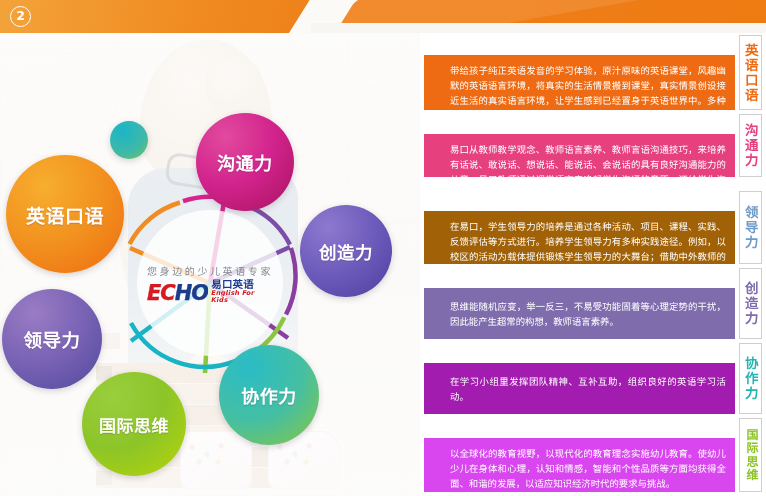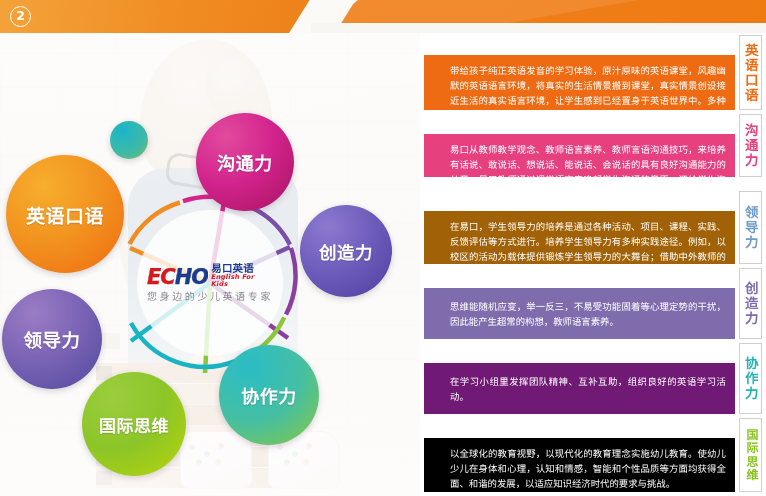--- a/index.html
+++ b/index.html
@@ -303,30 +303,30 @@
         <path d="M 290.9 215.0 A 84 84 0 0 1 286.0 281.5" stroke="#8a3fa0"></path>
         <path d="M 284.3 284.4 A 84 84 0 0 1 239.0 326.8" stroke="#8cc63e"></path>
         <path d="M 235.8 327.9 A 84 84 0 0 1 131.0 290.0" stroke="#18b4c4"></path>
       </g>
     </g>
 
     <circle cx="210" cy="250" r="73" fill="rgba(255,255,255,0.80)"></circle>
   </svg>
 
   <div style="position:absolute;left:147px;top:228px;width:126px;height:44px;display:flex;flex-direction:column;align-items:center;justify-content:center;gap:1px;">
+    <div style="font-size:10px;color:#6f6f77;letter-spacing:2.6px;opacity:0.82;white-space:nowrap;">您身边的少儿英语专家</div>
     <div style="display:flex;align-items:flex-end;gap:3px;">
       <span style="font-family:'DejaVu Sans',sans-serif;font-size:21px;font-weight:bold;font-style:italic;letter-spacing:-1px;line-height:0.9;
                    background:linear-gradient(90deg,#d71920 0 48%,#1b3b8f 48% 100%);-webkit-background-clip:text;background-clip:text;color:transparent;
                    -webkit-text-stroke:0.4px rgba(0,0,0,0.05);">ECHO</span>
       <span style="display:flex;flex-direction:column;align-items:flex-start;line-height:1;">
         <span style="font-size:10.5px;font-weight:bold;color:#1b3b8f;letter-spacing:0.2px;">易口英语</span>
         <span style="font-size:6.6px;font-weight:bold;font-style:italic;color:#d71920;letter-spacing:0.2px;margin-top:1px;">English For Kids</span>
       </span>
     </div>
-    <div style="font-size:10px;color:#6f6f77;letter-spacing:2.6px;opacity:0.82;white-space:nowrap;">您身边的少儿英语专家</div>
   </div>
 
   <div class="bubble" style="left:6px;top:122px;width:118px;height:118px;font-size:19px;
               background:radial-gradient(circle at 32% 26%, #f7ae2e 0%, #f29420 45%, #ee6c10 100%);">
     <span>英语口语</span>
   </div>
 
   <div class="bubble" style="left:196px;top:80px;width:98px;height:98px;font-size:18px;
               background:radial-gradient(circle at 30% 24%, #e24a9e 0%, #d2238c 48%, #a7135f 100%);">
     <span>沟通力</span>
@@ -380,26 +380,26 @@
   </div>
 
   <div class="panel-row" style="top:235px;height:71px;">
     <div class="panel-body centered" style="background:#7e6cad;">思维能随机应变，举一反三，不易受功能固着等心理定势的干扰，因此能产生超常的构想，教师语言素养。</div>
     <div class="panel-tab">
       <span style="color:#7e6cad;">创造力</span>
     </div>
   </div>
 
   <div class="panel-row" style="top:310px;height:71px;">
-    <div class="panel-body centered" style="background:#701a75;">在学习小组里发挥团队精神、互补互助，组织良好的英语学习活动。</div>
+    <div class="panel-body centered" style="background:#a21caf;">在学习小组里发挥团队精神、互补互助，组织良好的英语学习活动。</div>
     <div class="panel-tab">
       <span style="color:#25b3b3;">协作力</span>
     </div>
   </div>
 
   <div class="panel-row" style="top:385px;height:74px;">
-    <div class="panel-body" style="background:#000000;">以全球化的教育视野，以现代化的教育理念实施幼儿教育。使幼儿少儿在身体和心理，认知和情感，智能和个性品质等方面均获得全面、和谐的发展，以适应知识经济时代的要求与挑战。</div>
+    <div class="panel-body" style="background:#d946ef;">以全球化的教育视野，以现代化的教育理念实施幼儿教育。使幼儿少儿在身体和心理，认知和情感，智能和个性品质等方面均获得全面、和谐的发展，以适应知识经济时代的要求与挑战。</div>
     <div class="panel-tab">
       <span style="color:#8cc424;font-size:12px;">国际思维</span>
     </div>
   </div>
 
 </div>
 
 </body></html>

